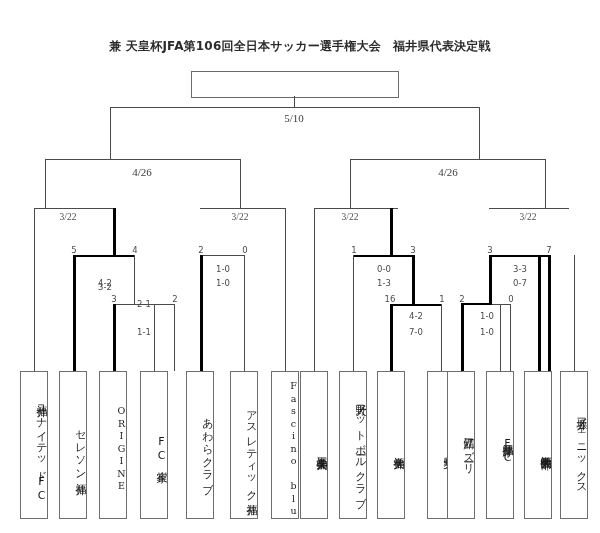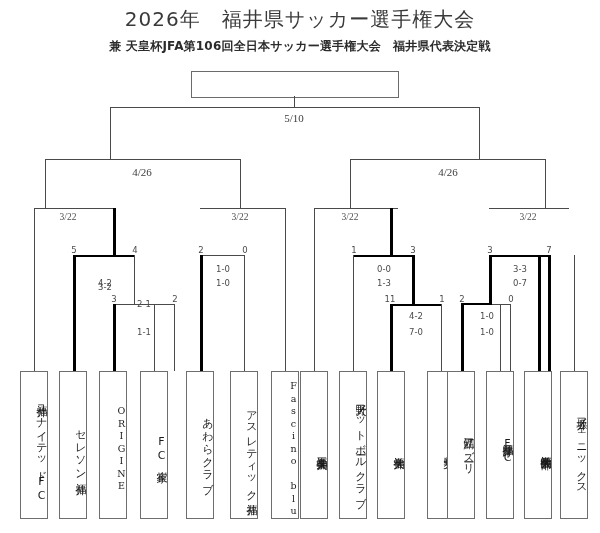--- a/index.html
+++ b/index.html
@@ -43,21 +43,20 @@
         font-size:11px;line-height:1.06;color:#1a1a1a;letter-spacing:.5px;
         font-family:"DejaVu Sans",sans-serif;}
   .team.latin .tname{font-size:9.5px;letter-spacing:1.5px;
         font-family:"DejaVu Serif",serif;}
 </style>
 </head>
 <body>
 
 <div id="root">
 
-  <div class="title">2026年　福井県サッカー選手権大会</div>
   <div class="subtitle">兼 天皇杯JFA第106回全日本サッカー選手権大会　福井県代表決定戦</div>
 
   <div class="champ-box" style="left:191px;top:71px;width:206px;height:25px;"></div>
 
   <div class="vline" style="left:294px;top:96px;height:11px;"></div>
   <div class="hline" style="left:110px;top:107px;width:369px;"></div>
   <div class="date big" style="left:254px;top:112px;width:80px;">5/10</div>
 
   <div class="vline" style="left:110px;top:107px;height:52px;"></div>
   <div class="hline" style="left:45px;top:159px;width:195px;"></div>
@@ -120,21 +119,21 @@
   <div class="vline bold" style="left:412px;top:255px;height:49px;"></div>
   <div class="seed" style="left:346px;top:245px;">1</div>
   <div class="seed" style="left:405px;top:245px;">3</div>
   <div class="score" style="left:359px;top:264px;width:50px;">0-0</div>
   <div class="score" style="left:359px;top:278px;width:50px;">1-3</div>
   <div class="vline bold" style="left:390px;top:208px;height:47px;"></div>
 
   <div class="vline bold" style="left:390px;top:304px;height:67px;"></div>
   <div class="hline bold" style="left:390px;top:304px;width:52px;"></div>
   <div class="vline" style="left:441px;top:304px;height:67px;"></div>
-  <div class="seed" style="left:382px;top:294px;">11</div>
+  <div class="seed" style="left:382px;top:294px;">16</div>
   <div class="seed" style="left:434px;top:294px;">1</div>
   <div class="score" style="left:391px;top:311px;width:50px;">4-2</div>
   <div class="score" style="left:391px;top:327px;width:50px;">7-0</div>
 
   <div class="vline bold" style="left:489px;top:255px;height:49px;"></div>
   <div class="hline bold" style="left:489px;top:255px;width:62px;"></div>
   <div class="vline bold" style="left:548px;top:255px;height:116px;"></div>
   <div class="seed" style="left:482px;top:245px;">3</div>
   <div class="seed" style="left:541px;top:245px;">7</div>
   <div class="score" style="left:495px;top:264px;width:50px;">3-3</div>

